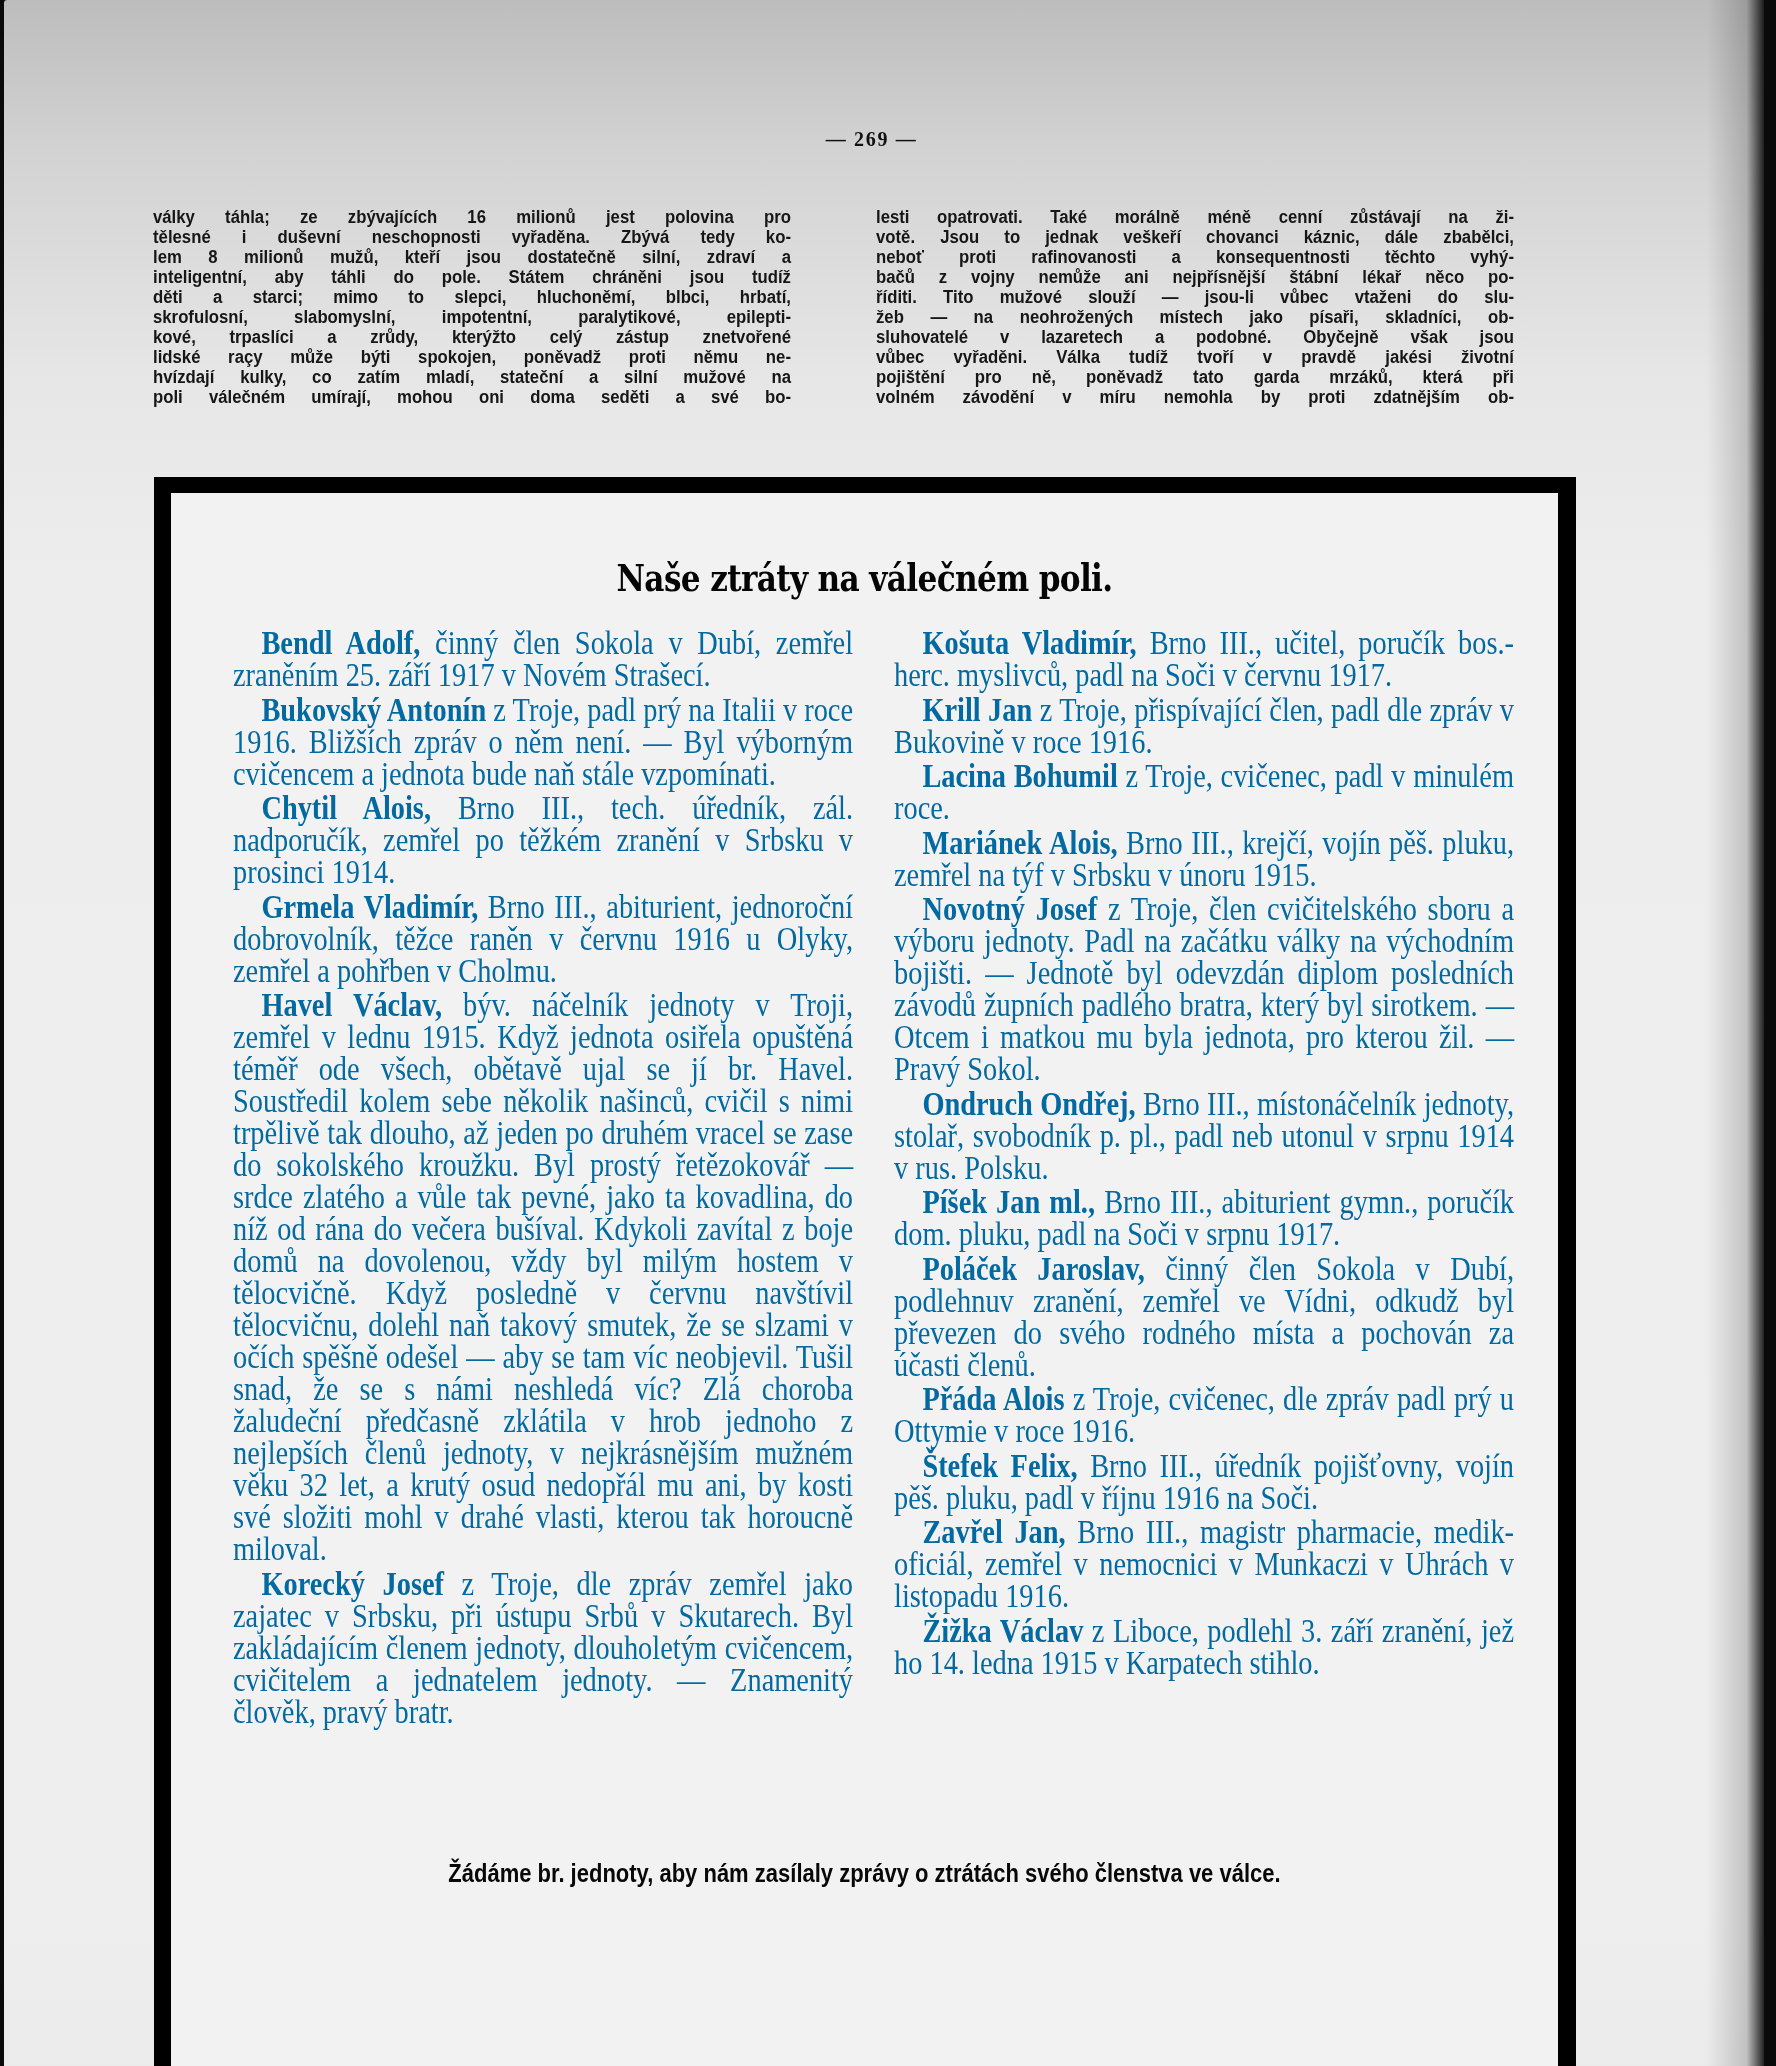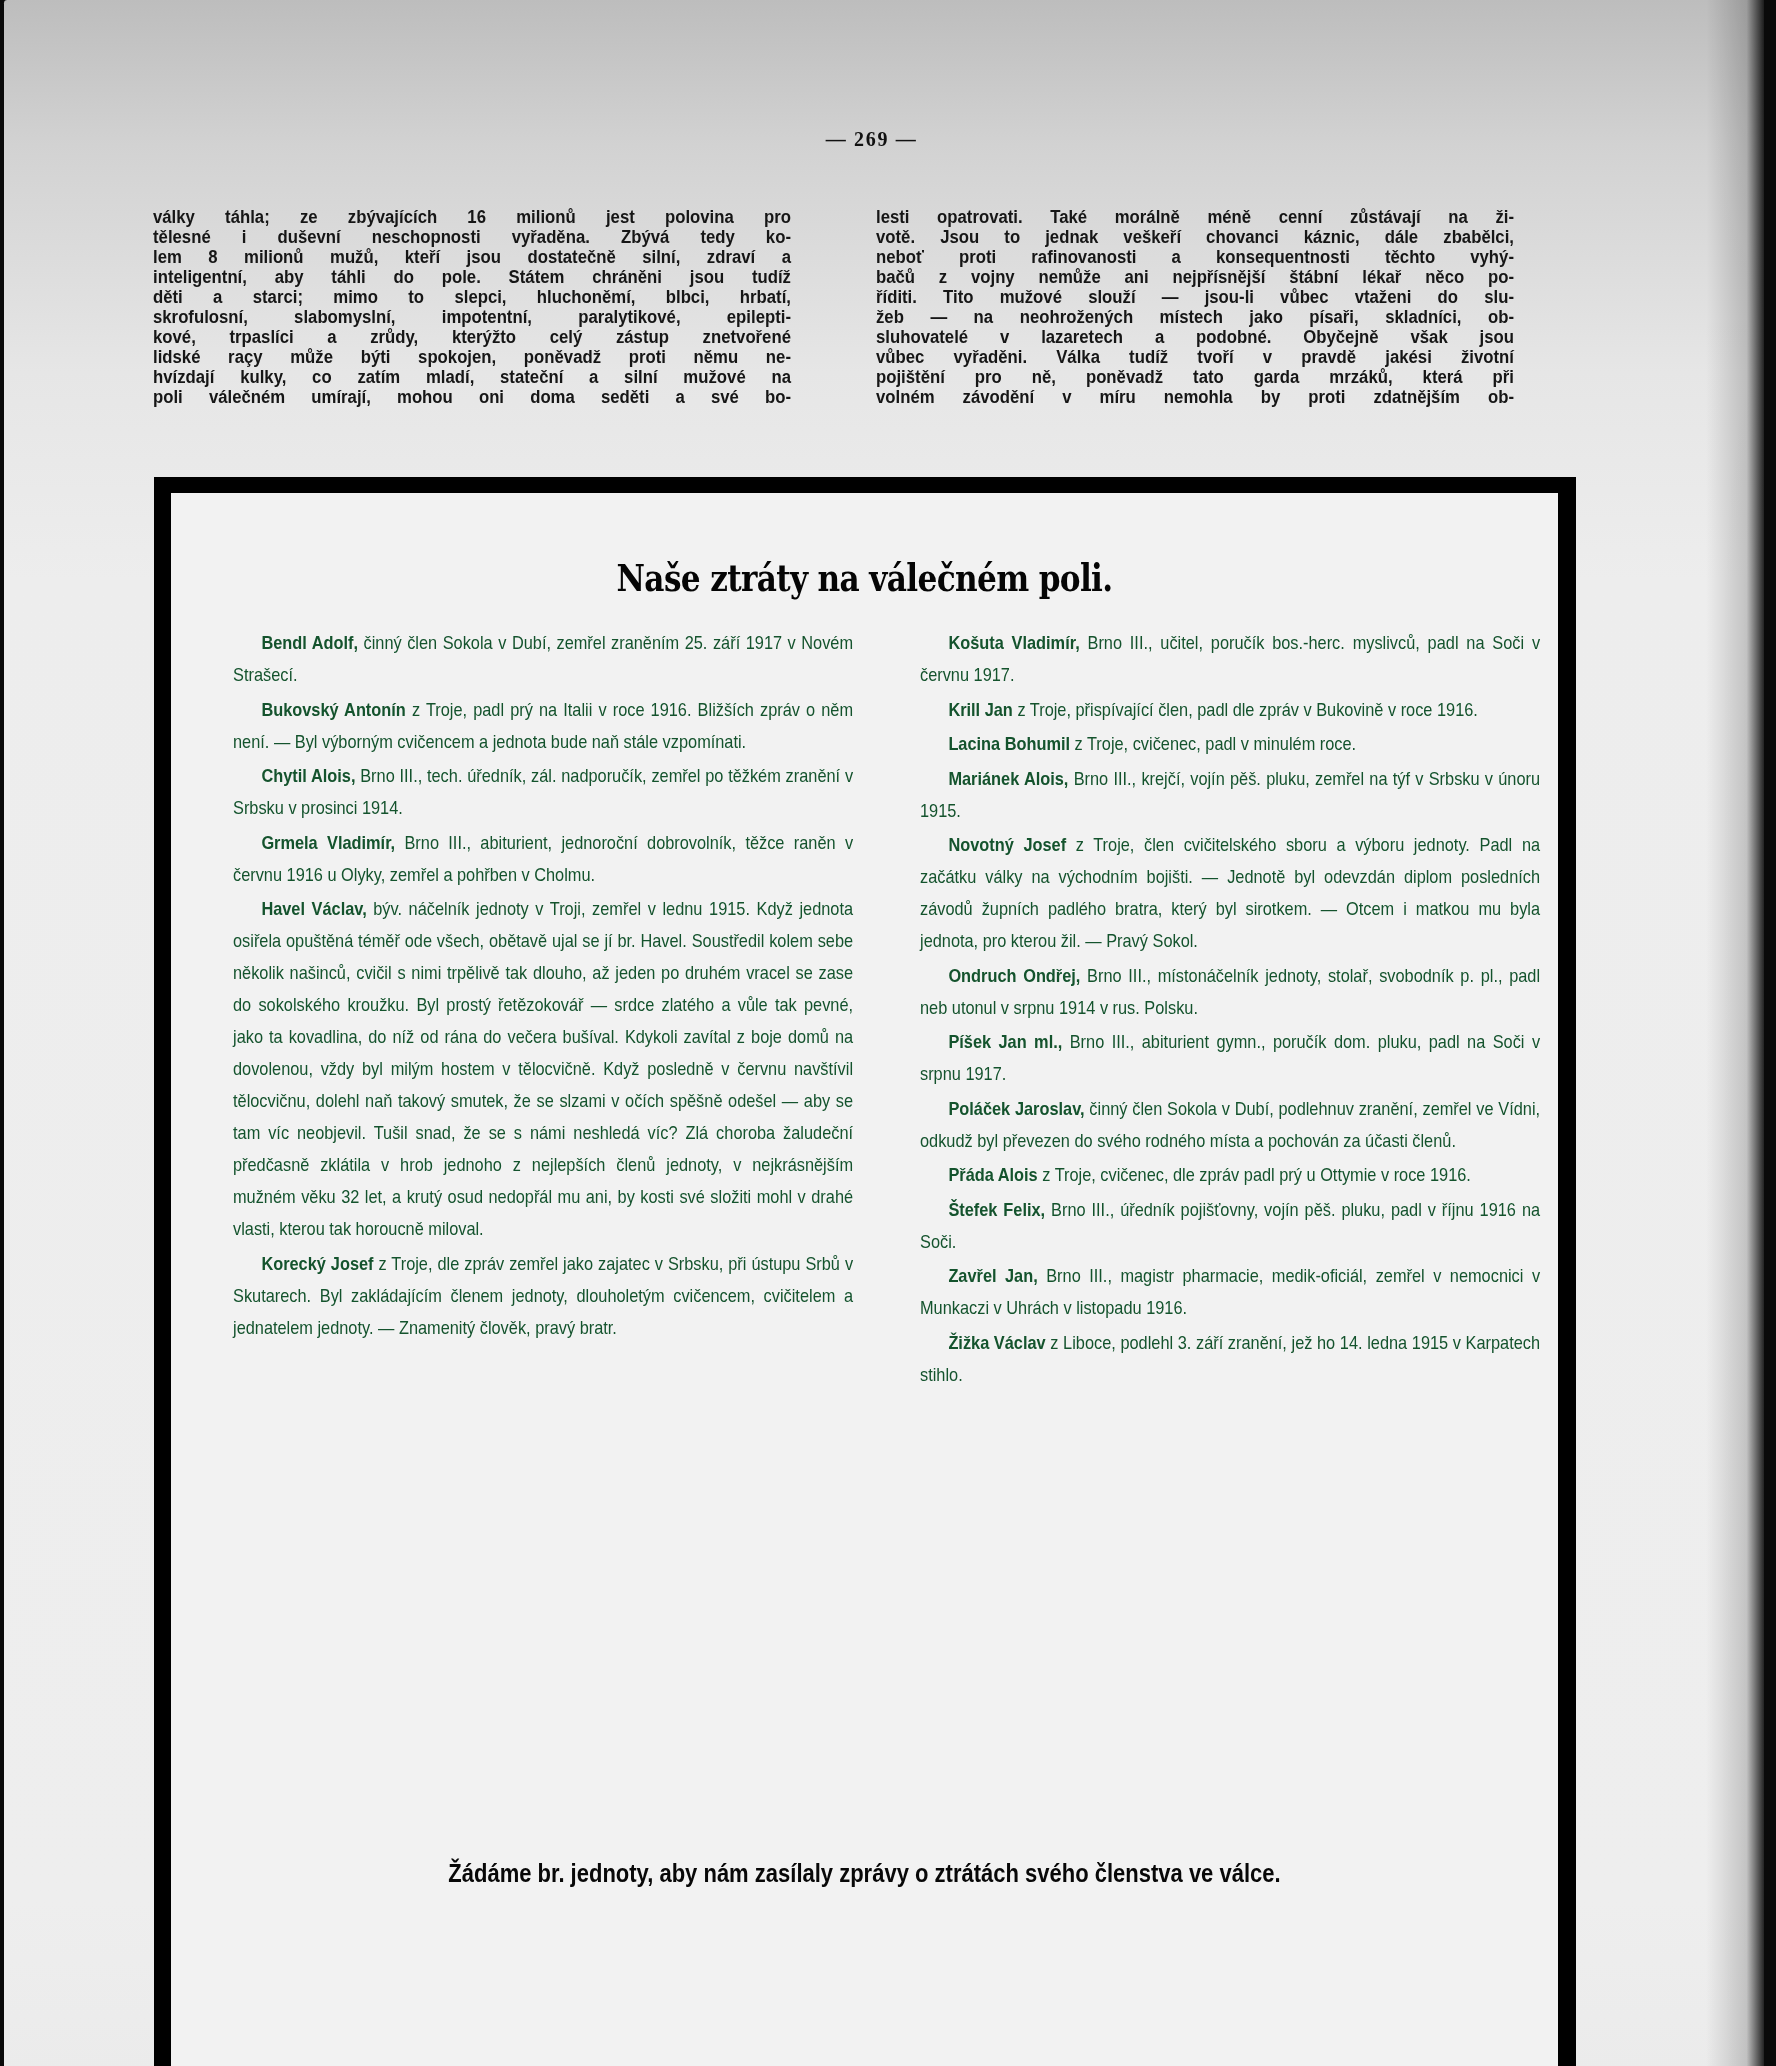--- a/index.html
+++ b/index.html
@@ -40,25 +40,25 @@
     background: #f2f2f2;
   }
   .box-title {
     position: absolute; left: 0; right: 0; top: 62px; text-align: center;
     font-family: "DejaVu Serif", serif; font-weight: bold;
     font-size: 38px; letter-spacing: -0.8px; color: #050505;
     transform: scaleX(0.82); transform-origin: center top;
   }
   .col {
     position: absolute; top: 134px; width: 620px;
-    font-family: Liberation Sans, sans-serif;
-    font-size: 19px; line-height: 32px; color: #14532d;
+    font-family: Liberation Serif, serif;
+    font-size: 33px; line-height: 32px; color: #0369a1;
   }
   #col-left { left: 62px; }
-  #col-right { left: 749px; }
+  #col-right { left: 723px; }
   .entry { margin: 0 0 2.5px 0; text-indent: 33px; text-align: justify; }
   .entry .name { font-weight: bold; }
   .col .entry { transform-origin: left top; }
   .col-inner { transform: scaleX(0.86); transform-origin: left top; width: 721px; }
   .footer-note {
     position: absolute; left: 0; right: 0; top: 1366px; text-align: center;
     font-family: "Liberation Sans", sans-serif; font-weight: bold;
     font-size: 25px; color: #080808;
     transform: scaleX(0.88); transform-origin: center top;
   }

